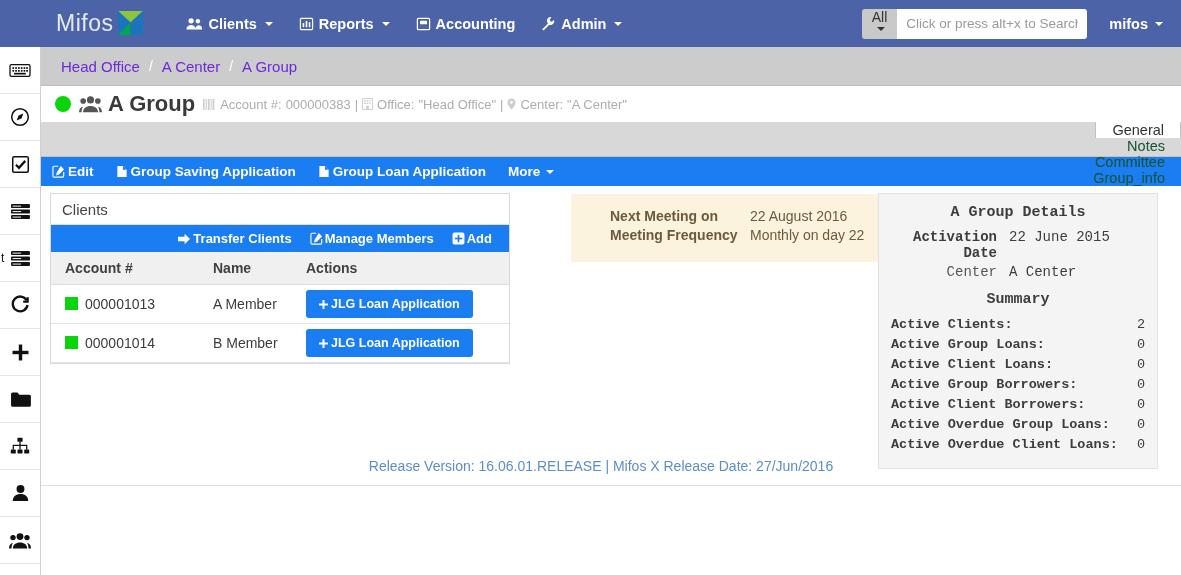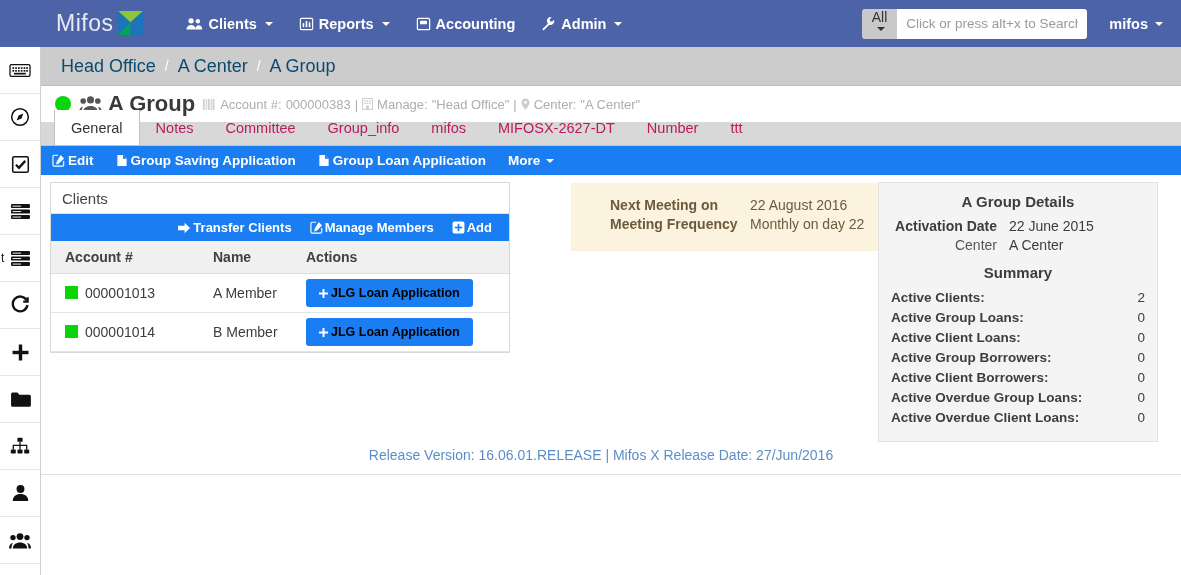--- a/index.html
+++ b/index.html
@@ -77,21 +77,21 @@
   #main {
     position: absolute; top: 47px; left: 41px;
     width: 1140px; height: 528px; background: #fff;
   }
 
   #breadcrumb {
     height: 39px; background: #cccccc;
     display: flex; align-items: center; padding-left: 20px;
     border-bottom: 1px solid #bdbdbd;
   }
-  .crumb { font-size: 18px; color: #0c4a6e; cursor: pointer; }
+  .crumb { font-size: 15px; color: #6d28d9; cursor: pointer; }
   .crumb-sep { color: #ffffff; margin: 0 9px; font-size: 14px; }
 
   #page-head {
     height: 36px; background: #fff;
     display: flex; align-items: center; padding-left: 14px;
   }
   #status-dot {
     width: 16px; height: 16px; border-radius: 50%;
     background: #0ad40a; margin-right: 8px;
   }
@@ -100,26 +100,27 @@
     font-size: 22px; font-weight: bold; color: #3a3a3a;
     margin-right: 8px; white-space: nowrap;
   }
   #group-meta {
     font-size: 13px; color: #adadad; display: flex;
     align-items: center; gap: 4px; white-space: nowrap;
   }
   #group-meta svg { display:block; opacity: .75; }
 
   #tabbar {
-    height: 24px; background: #d8d8d8;
+    height: 35px; background: #d8d8d8;
     display: flex; align-items: flex-end; padding-left: 13px;
     border-bottom: 1px solid #c2c2c2;
+    flex-direction: column;
   }
   .tab {
-    height: 35px; padding: 0 16px; font-size: 14.5px; color: #be185d;
+    height: 35px; padding: 0 16px; font-size: 14.5px; color: #14532d;
     display: flex; align-items: center; cursor: pointer; white-space: nowrap;
   }
   .tab.active {
     background: #ffffff; color: #333;
     border-left: 1px solid #c2c2c2; border-right: 1px solid #c2c2c2;
   }
 
   #actionbar {
     height: 29px; background: #1a7df1;
     display: flex; align-items: center; justify-content: flex-start;
@@ -169,38 +170,39 @@
   }
   .col-acct { width: 162px; padding-left: 14px !important; }
   .col-name { width: 93px; }
   .col-act  { }
   .sq {
     display: inline-block; width: 13px; height: 13px;
     background: #0ad40a; margin-right: 7px; vertical-align: -1px;
   }
   .jlg-btn {
     display: inline-flex; align-items: center; gap: 3px;
-    background: #1a7df1; color: #000000; font-size: 12.5px; font-weight: bold;
+    background: #1a7df1; color: #ffffff; font-size: 12.5px; font-weight: bold;
     padding: 7px 13px; border-radius: 3px; cursor: pointer; white-space: nowrap;
   }
 
   
   #meeting-box {
     position: absolute; left: 530px; top: 8px; width: 325px;
     background: #fbf3dd; padding: 14px 16px 16px 22px;
   }
   .mrow { display: flex; font-size: 14px; margin-bottom: 3px; }
   .mlabel { font-weight: bold; color: #6b5a3e; width: 140px; margin-left: 17px; }
   .mval { color: #6b5a3e; }
 
   
   #details-panel {
     position: absolute; left: 837px; top: 7px; width: 280px;
     background: #f4f4f4; border: 1px solid #e2e2e2;
     padding: 10px 12px 12px 12px;
+    font-family: Liberation Mono, monospace;
   }
   .dp-title {
     text-align: center; font-size: 15px; font-weight: bold;
     color: #3d3d3d; margin-bottom: 8px;
   }
   .dp-row { display: flex; font-size: 14px; margin-bottom: 3px; }
   .dp-k {
     width: 118px; text-align: right; font-weight: bold;
     color: #3d3d3d; padding-right: 12px;
   }
@@ -445,21 +447,21 @@
         <g fill="#bdbdbd" stroke="none">
           <rect x="2.2" y="2.2" width="1.6" height="1.4"></rect>
             <rect x="4.7" y="2.2" width="1.6" height="1.4"></rect>
             <rect x="7.2" y="2.2" width="1.4" height="1.4"></rect>
           <rect x="2.2" y="4.6" width="1.6" height="1.4"></rect>
             <rect x="4.7" y="4.6" width="1.6" height="1.4"></rect>
             <rect x="7.2" y="4.6" width="1.4" height="1.4"></rect>
           <rect x="4.2" y="7.6" width="2.6" height="3.8"></rect>
         </g>
       </svg>
-      <span>Manage:</span>
+      <span>Office:</span>
       <span>"Head Office"</span>
       <span>|</span>
       <svg width="9" height="12" viewBox="0 0 14 19" fill="#bdbdbd">
         <path d="M7 .6C3.4.6.6 3.4.6 7c0 4.6 6.4 11.4 6.4 11.4S13.4 11.6 13.4 7C13.4 3.4 10.6.6 7 .6z"></path>
         <circle cx="7" cy="6.8" r="2.2" fill="#fff"></circle>
       </svg>
       <span>Center:</span>
       <span>"A Center"</span>
     </span>
   </div>

